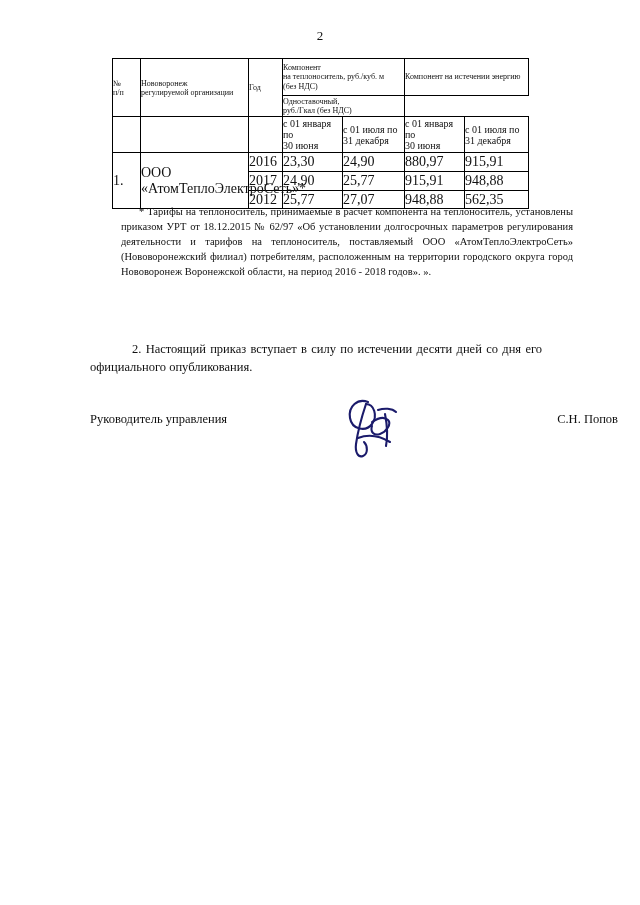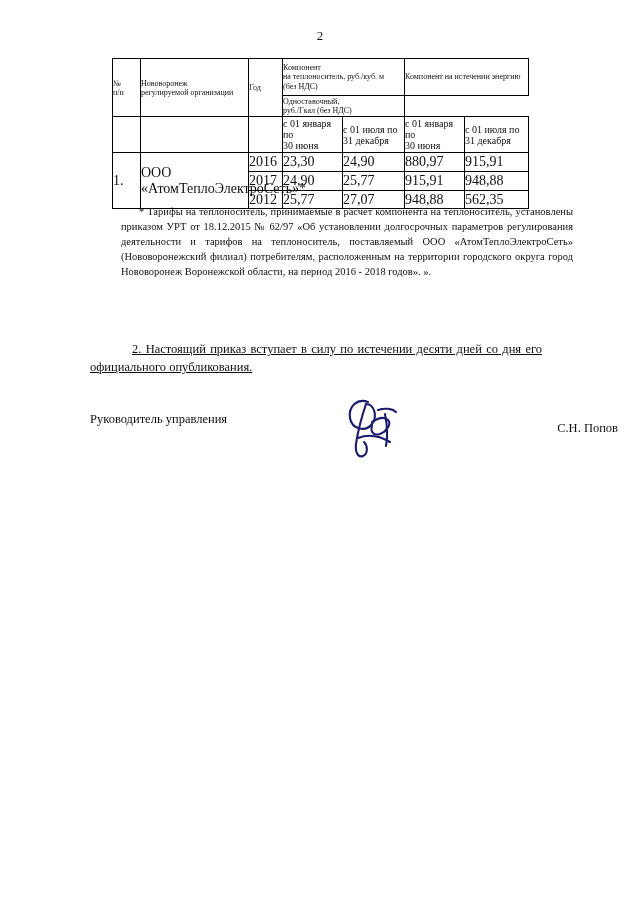--- a/index.html
+++ b/index.html
@@ -85,39 +85,38 @@
   }
   .clause-2 {
     position: absolute;
     top: 340px;
     left: 90px;
     width: 452px;
     font-size: 12.5px;
     line-height: 1.45;
     text-align: justify;
     text-indent: 42px;
-    text-decoration: underline;
   }
   .signature-row {
     position: absolute;
     top: 412px;
     left: 90px;
     width: 528px;
   }
   .sign-left {
     position: absolute;
     left: 0;
     top: 0;
     font-size: 12.5px;
     white-space: nowrap;
   }
   .sign-right {
     position: absolute;
     right: 0;
-    top: 9px;
+    top: 0;
     font-size: 12.5px;
     white-space: nowrap;
   }
   .signature-mark {
     position: absolute;
     left: 238px;
     top: -18px;
     width: 90px;
     height: 70px;
   }

